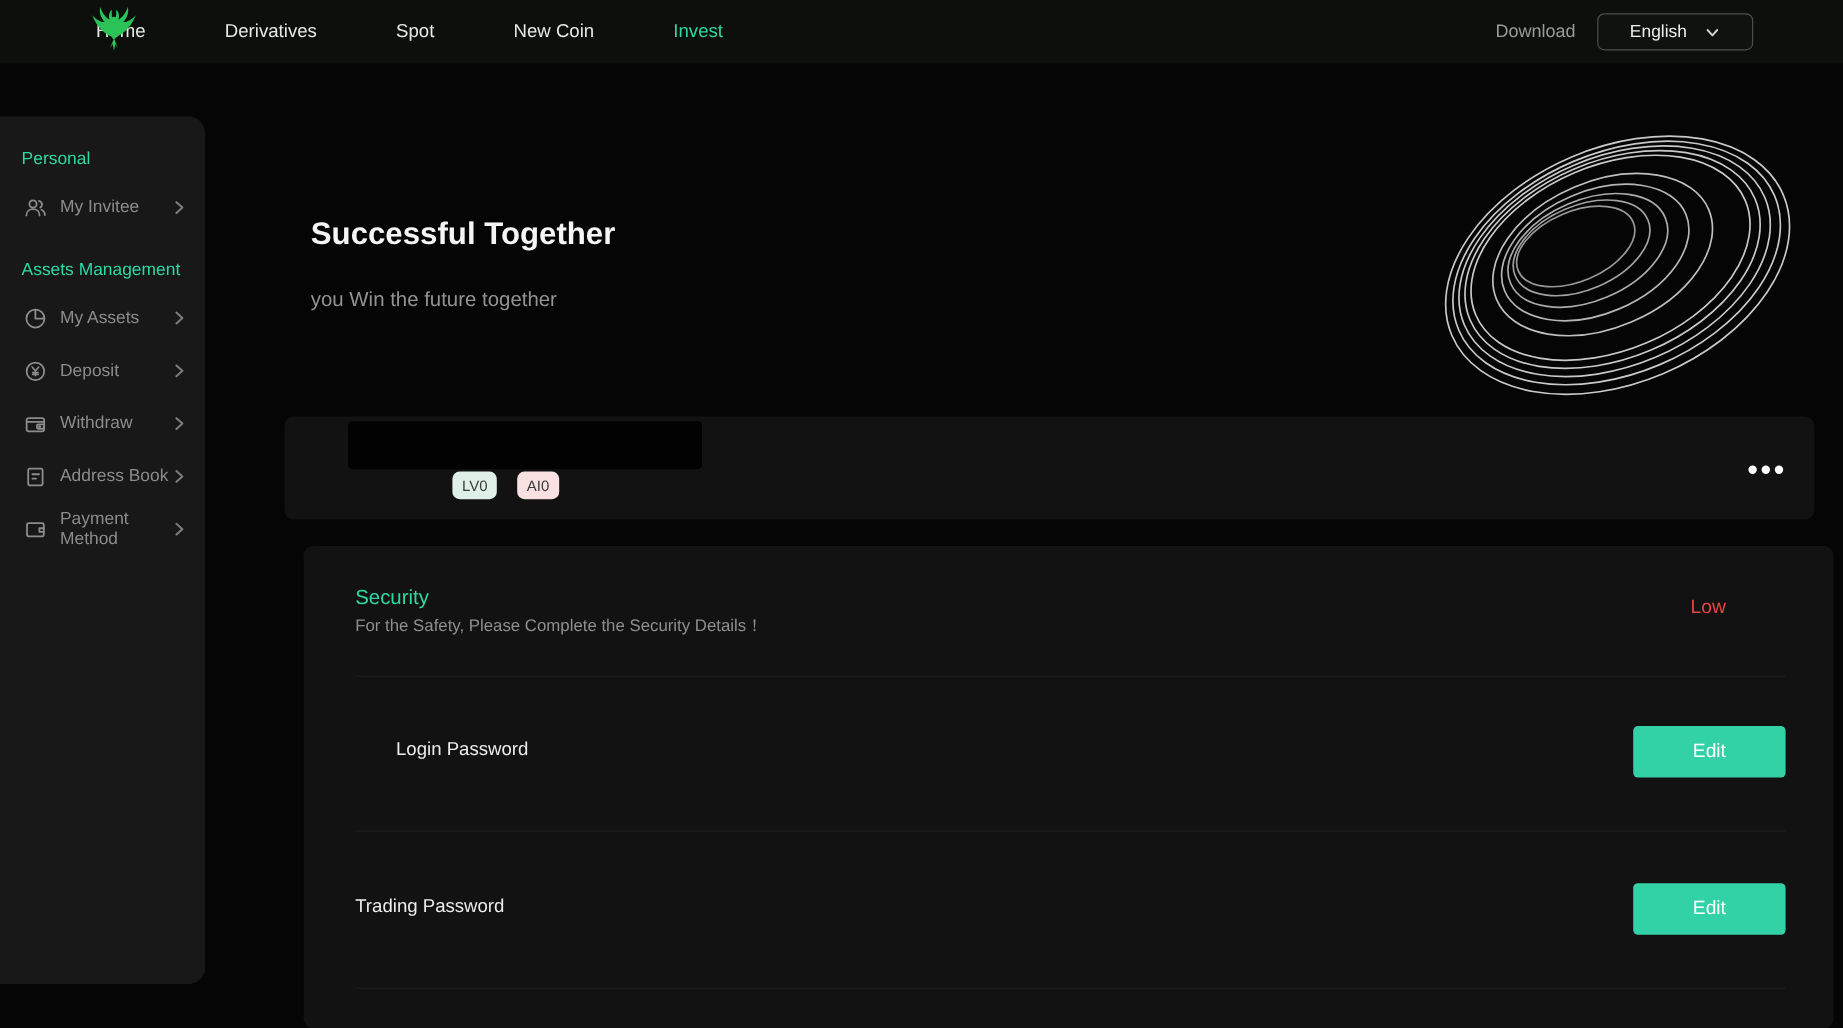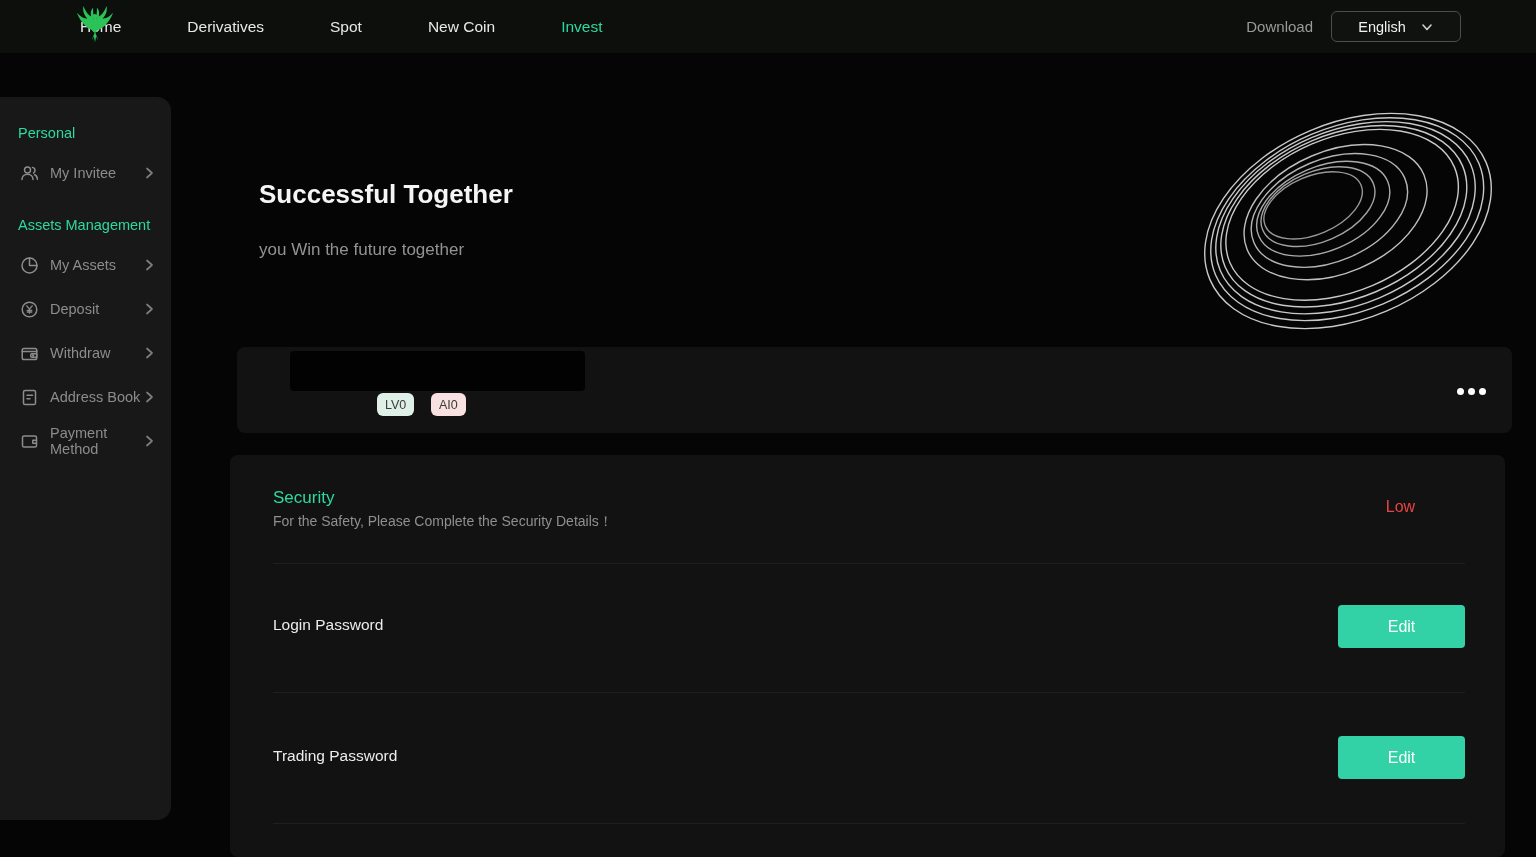--- a/index.html
+++ b/index.html
@@ -68,35 +68,35 @@
   .badge.lv { left: 140px; background: #def0e7; }
   .badge.ai { left: 194px; background: #f9e1e1; }
   .more-menu {
     position: absolute; right: 22px; top: 37px; display: flex; gap: 4px;
     cursor: pointer; padding: 4px;
   }
   .more-menu .dot { width: 7px; height: 7px; border-radius: 50%; background: #ffffff; }
 
   
   .security-card {
-    position: absolute; left: 230px; top: 455px; width: 1275px; height: 402px;
+    position: absolute; left: 253px; top: 455px; width: 1275px; height: 402px;
     background: #121212; border-radius: 8px;
   }
   .sec-head-title { position: absolute; left: 43px; top: 33px; font-size: 17px; color: #2dd9a2; }
   .sec-head-sub { position: absolute; left: 43px; top: 58px; font-size: 14px; color: #8f8f8f; }
   .sec-level {
     position: absolute; right: 40px; top: 43px; width: 129px; text-align: center;
     font-size: 16px; color: #e94444;
   }
   .divider { position: absolute; left: 43px; right: 40px; height: 1px; background: #1f1f1f; }
   .divider.d1 { top: 108px; }
   .divider.d2 { top: 237px; }
   .divider.d3 { top: 368px; }
   .row-label { position: absolute; left: 43px; font-size: 15.5px; color: #ececec; }
-  .row-label.r1 { top: 161px; }
+  .row-label.r1 { top: 161px; margin-left: 34px; }
   .row-label.r2 { top: 292px; }
   .edit-btn {
     position: absolute; right: 40px; width: 127px; height: 43px;
     background: #33d1a6; border: none; border-radius: 4px;
     color: #ffffff; font-size: 16px; font-family: "Liberation Sans", sans-serif;
     cursor: pointer; display: flex; align-items: center; justify-content: center;
   }
   .edit-btn.b1 { top: 150px; }
   .edit-btn.b2 { top: 281px; }
 </style>

